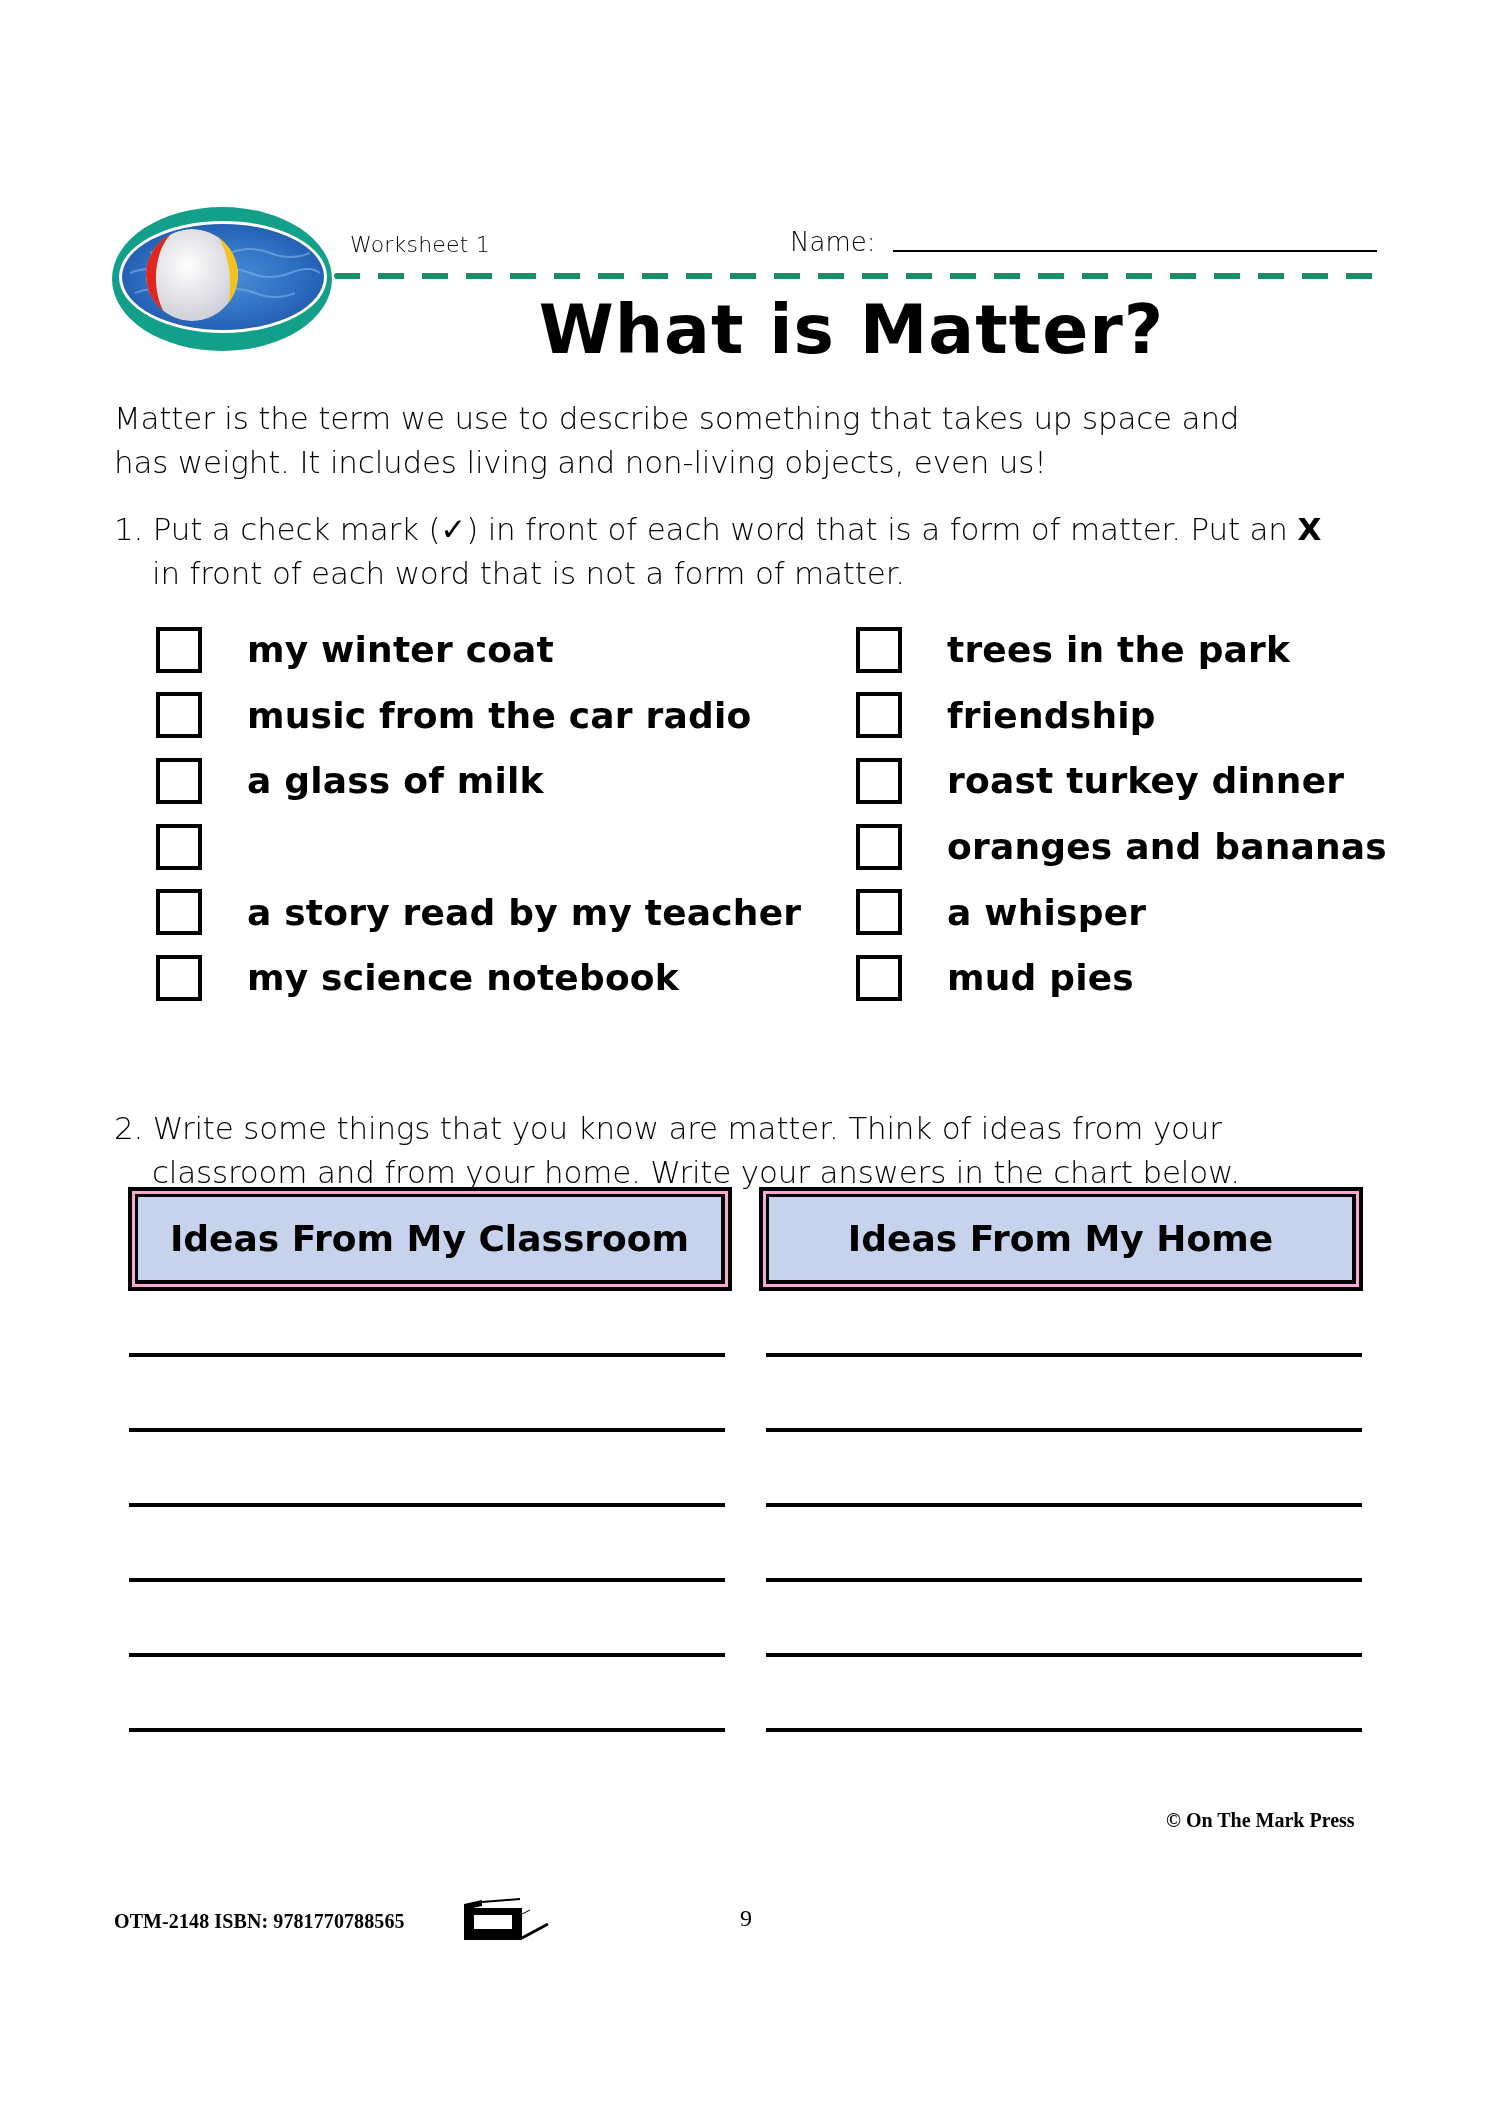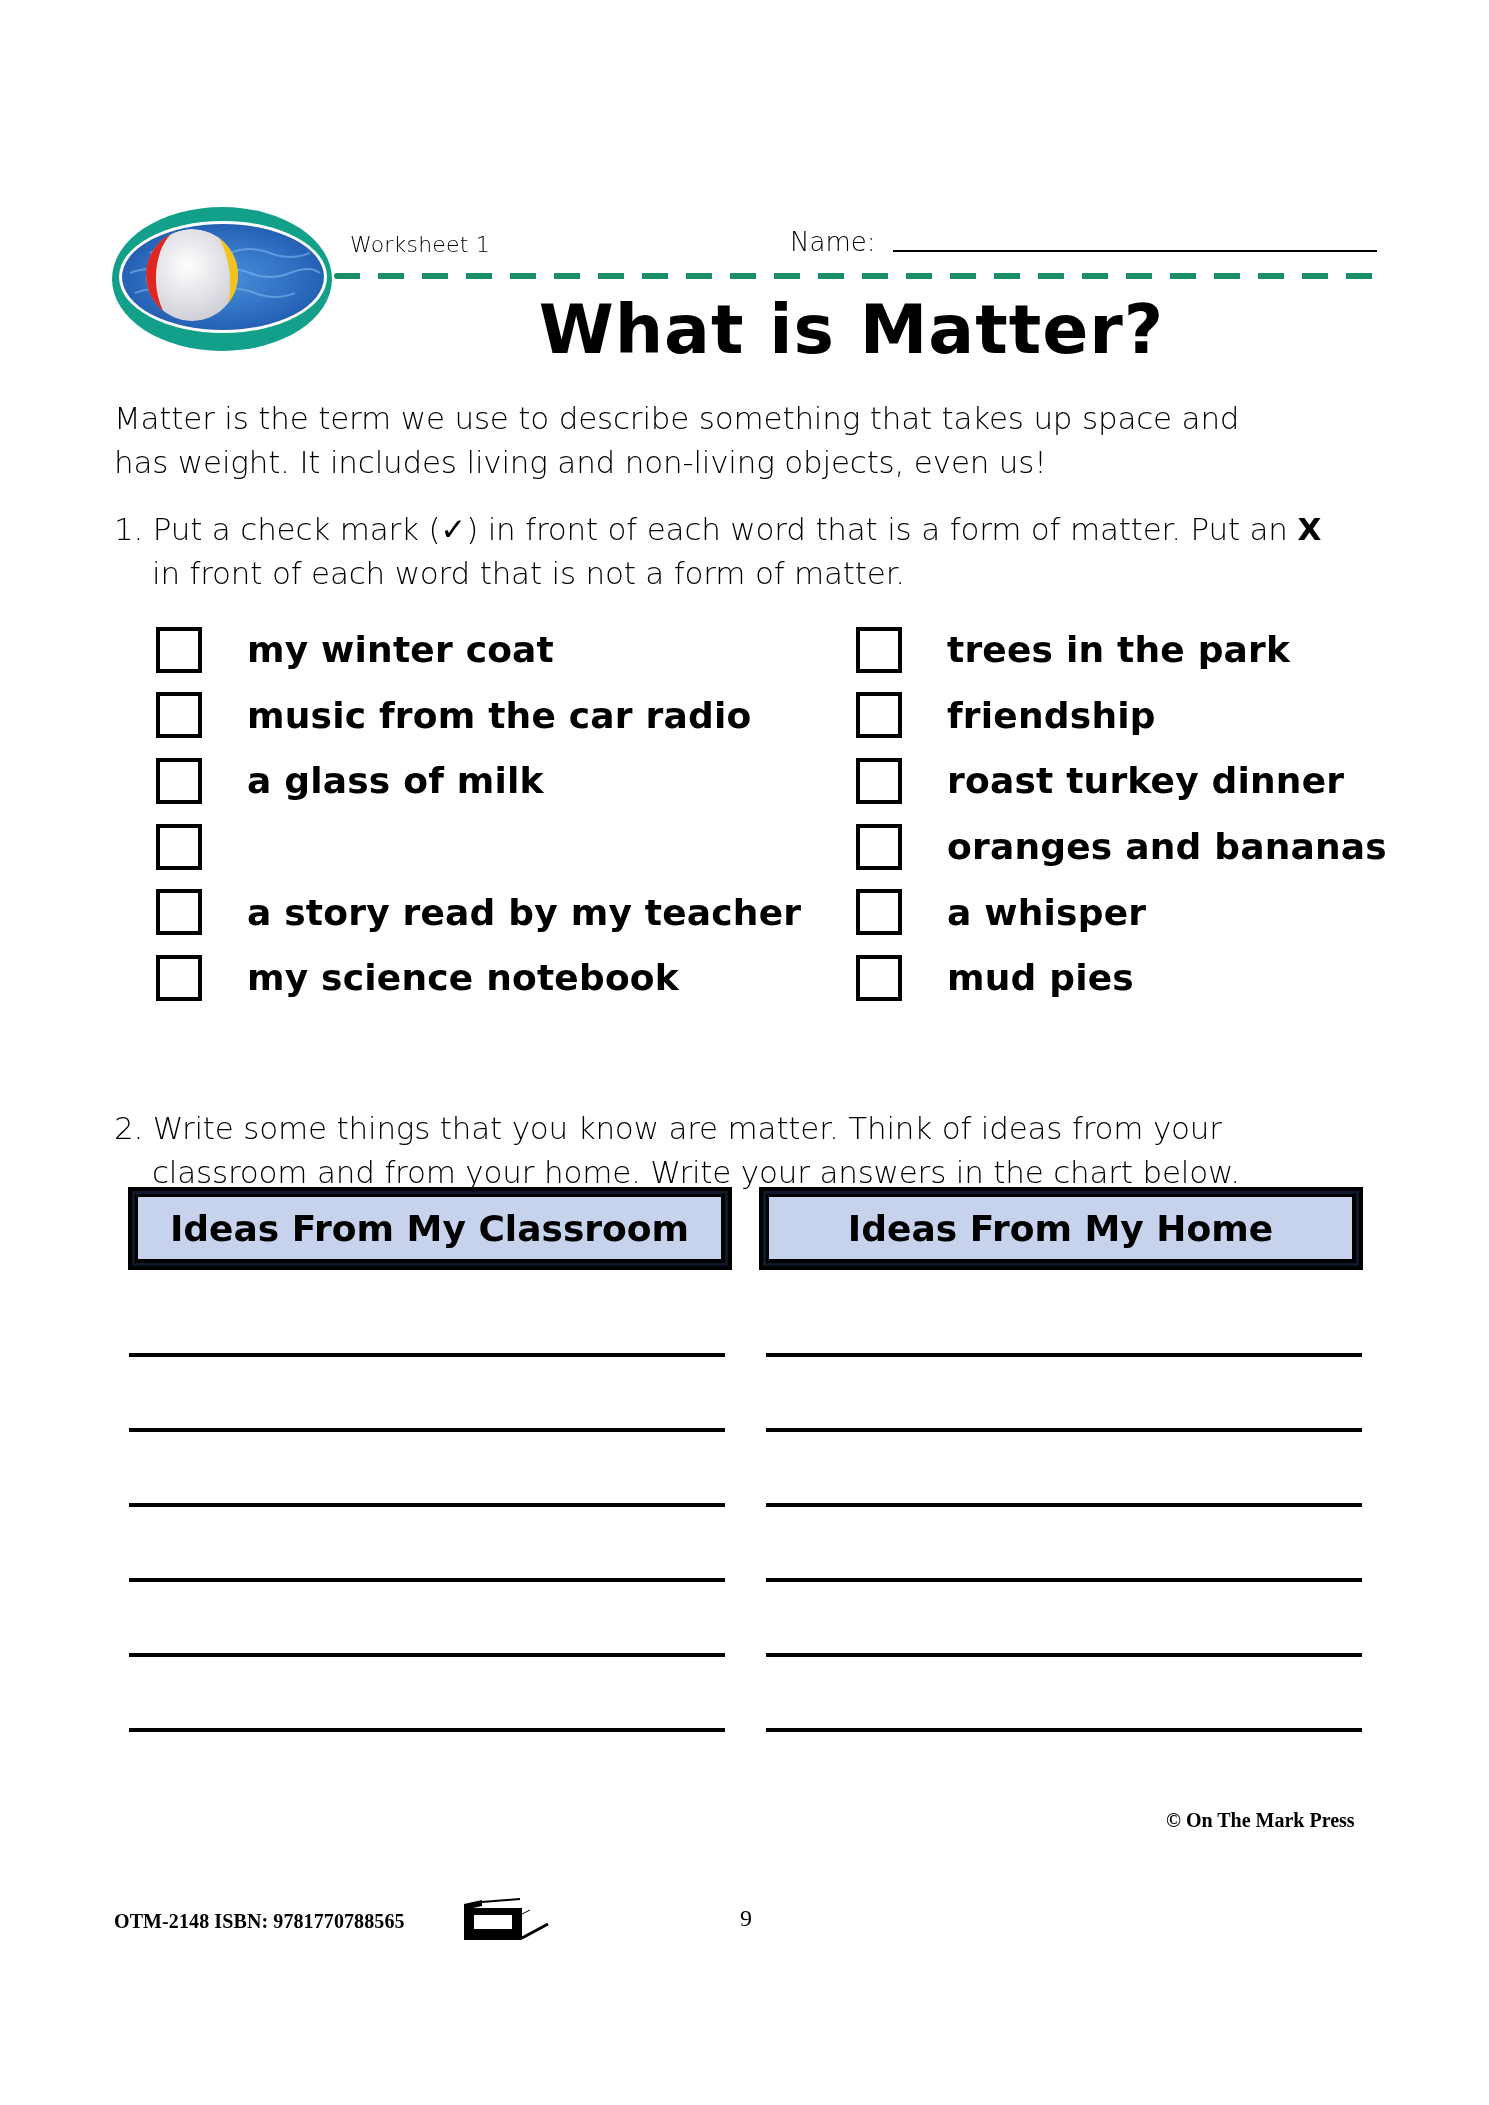--- a/index.html
+++ b/index.html
@@ -28,21 +28,21 @@
 
   
   .check-col { width: 620px; }
   .check-item { height: 65.6px; display: flex; align-items: center; gap: 15px; }
   .box { width: 46px; height: 46px; border: 4px solid #000; box-sizing: border-box; flex: 0 0 auto; }
   .check-label { font-size: 36px; font-weight: bold; margin-left: 30px; letter-spacing: 0.2px; white-space: nowrap; }
   .col-left { left: 156px; top: 617px; }
   .col-right { left: 856px; top: 617px; }
 
   
-  .hdr-box { top: 1187px; width: 604px; height: 83px; border: 4px solid #000; padding: 3px; box-sizing: border-box; background: #0f172a; }
+  .hdr-box { top: 1187px; width: 604px; height: 104px; border: 4px solid #000; padding: 3px; box-sizing: border-box; background: #f9a8d4; }
   .hdr-inner { width: 100%; height: 100%; border: 4px solid #000; border-top-width: 3px; border-left-width: 3px;
                box-sizing: border-box; background: #c7d2ec; display: flex; align-items: center; justify-content: center;
                font-size: 36px; font-weight: bold; }
   .hdr-left { left: 128px; }
   .hdr-right { left: 759px; }
 
   
   .wline { height: 4px; background: #000; }
   .wl-left { left: 129px; width: 596px; }
   .wl-right { left: 766px; width: 596px; }

